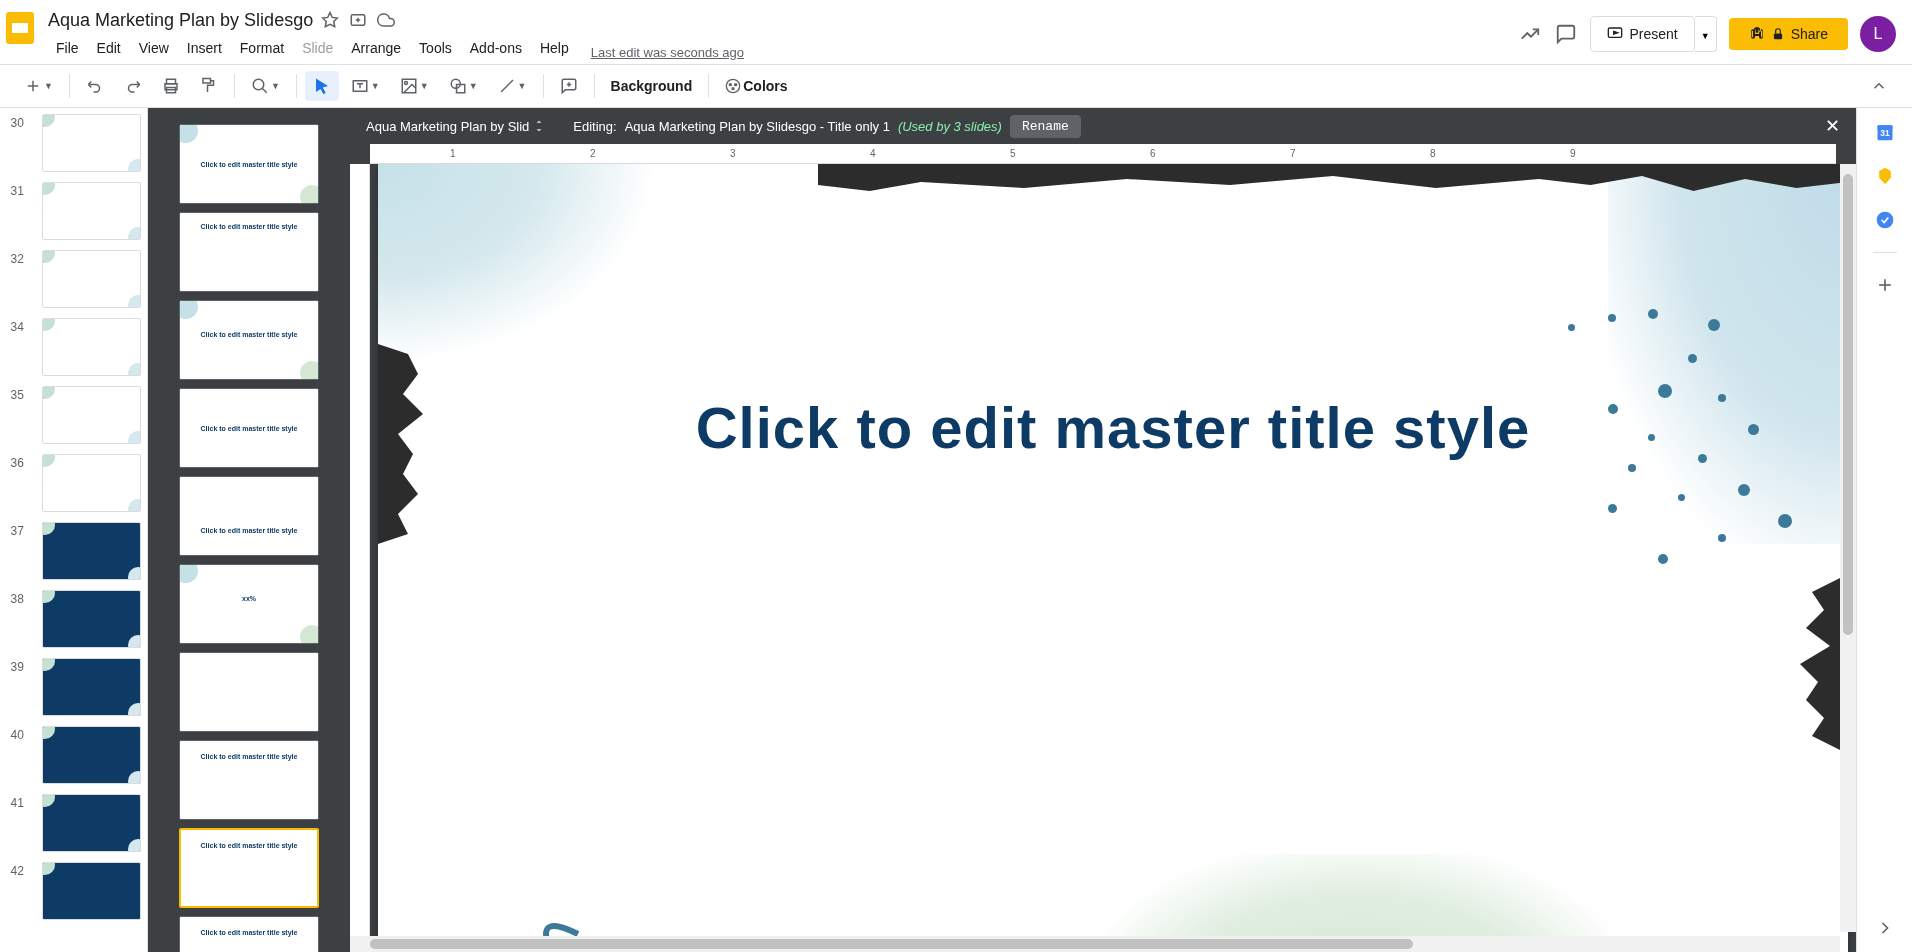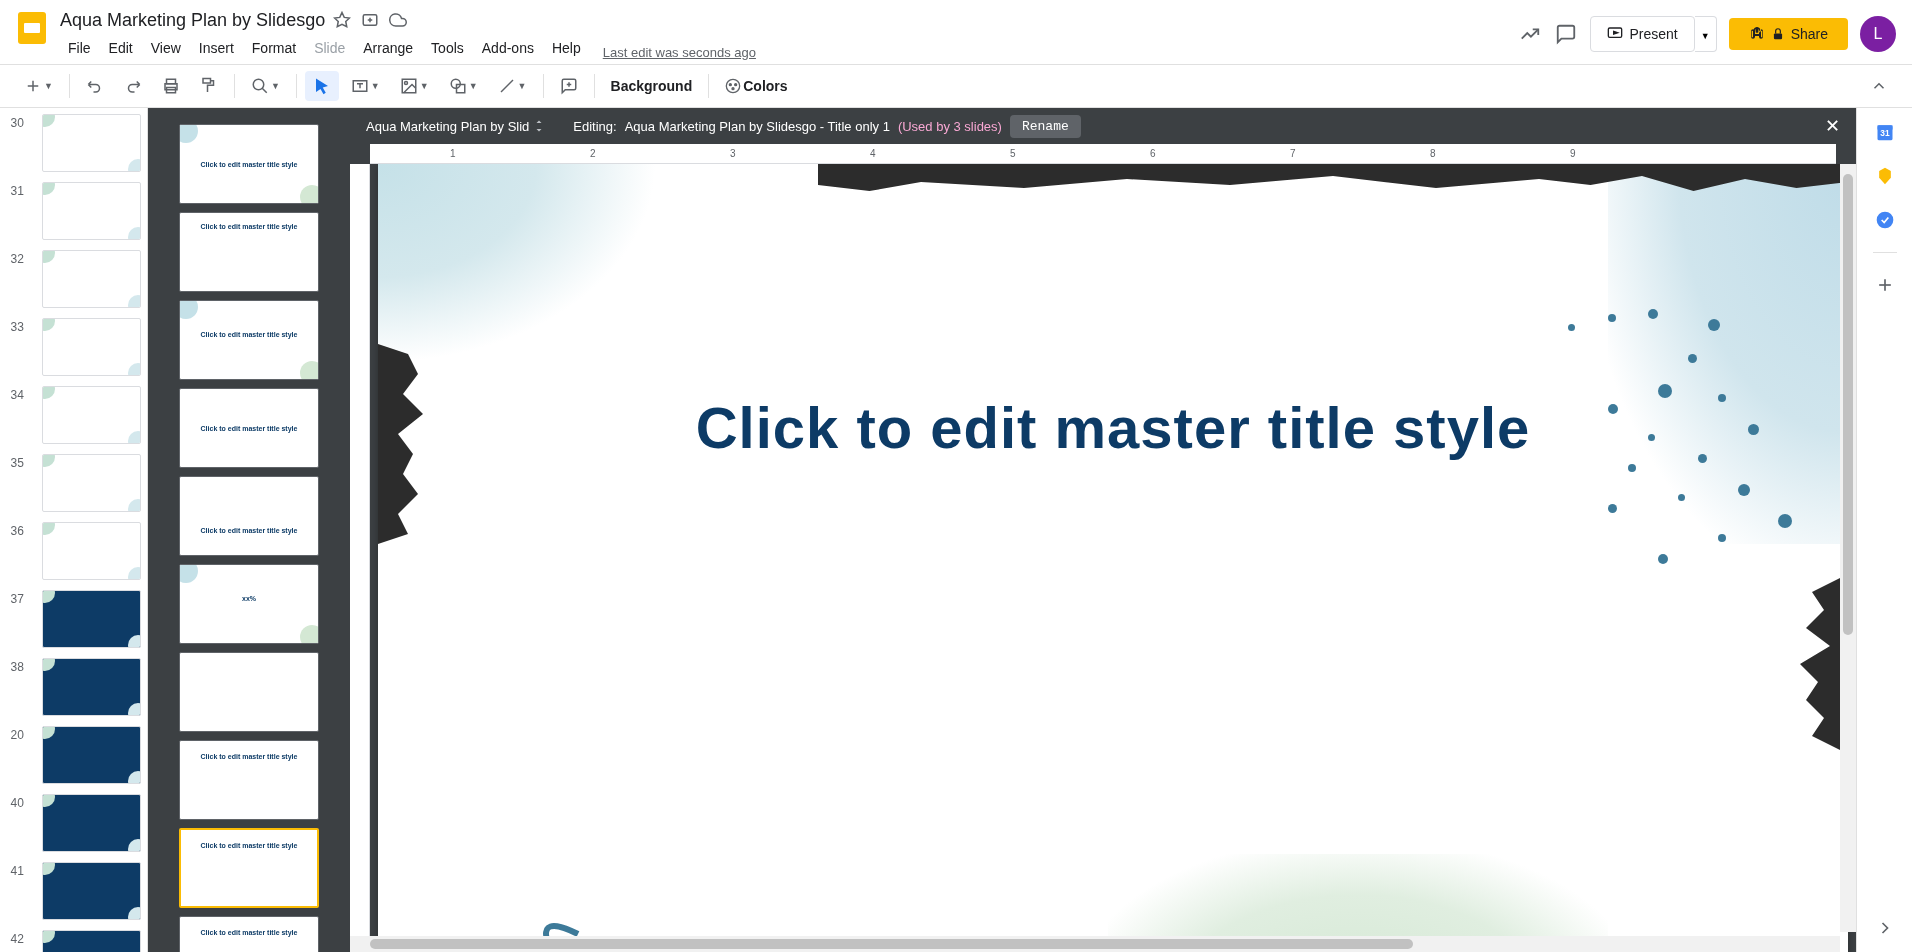--- a/index.html
+++ b/index.html
@@ -1,19 +1,19 @@
 <!DOCTYPE html>
 <html><head>
 <meta charset="utf-8">
 <style>
 * { margin: 0; padding: 0; box-sizing: border-box; font-family: Arial, sans-serif; }
 body { background: #fff; overflow: hidden; width: 1912px; height: 952px; position: relative; }
 
 
-.header { height: 64px; display: flex; align-items: flex-start; padding: 8px 16px 0 12px; }
+.header { height: 64px; display: flex; align-items: flex-start; padding: 8px 16px 0 0; }
 .logo { width: 40px; height: 40px; margin-right: 8px; display: flex; align-items: center; justify-content: center; }
 .logo svg { width: 36px; height: 36px; }
 .title-area { flex: 1; }
 .title-row { display: flex; align-items: center; gap: 8px; height: 24px; }
 .title-input { font-size: 18px; color: #202124; border: none; outline: none; background: transparent; }
 .title-icons { display: flex; gap: 8px; }
 .title-icon { width: 20px; height: 20px; color: #5f6368; cursor: pointer; display: flex; align-items: center; }
 .menu-bar { display: flex; gap: 2px; margin-top: 4px; align-items: flex-end; }
 .menu-item { padding: 4px 8px; font-size: 14px; color: #202124; cursor: pointer; border-radius: 4px; }
 .menu-item.disabled { color: #9aa0a6; }
@@ -47,21 +47,21 @@
 
 .layout-panel { width: 202px; background: #3c4043; overflow-y: auto; padding: 8px 0; position: relative; }
 .layout-thumb { width: 140px; height: 80px; background: #fff; margin: 8px auto; border-radius: 2px; position: relative; overflow: hidden; cursor: pointer; border: 1px solid #5f6368; }
 .layout-thumb.selected { border: 2px solid #fbbc04; }
 .layout-text { position: absolute; font-size: 7px; color: #0d3b66; font-weight: bold; text-align: center; width: 100%; }
 
 
 .editor-area { flex: 1; display: flex; flex-direction: column; background: #3c4043; position: relative; }
 .editor-header { height: 36px; background: #3c4043; display: flex; align-items: center; padding: 0 16px; color: #fff; font-size: 13px; gap: 8px; }
 .editor-title-drop { display: flex; align-items: center; gap: 4px; cursor: pointer; }
-.editor-info { color: #f9a8d4; }
+.editor-info { color: #86efac; font-style: italic; }
 .rename-btn { padding: 4px 12px; background: #5f6368; border-radius: 4px; cursor: pointer; font-size: 13px; font-family: Liberation Mono, monospace; }
 .editor-close { margin-left: auto; cursor: pointer; font-size: 18px; }
 .ruler-h { height: 20px; background: #fff; border-bottom: 1px solid #dadce0; position: relative; margin: 0 20px; }
 .ruler-mark { position: absolute; font-size: 10px; color: #5f6368; top: 4px; }
 .canvas-wrap { flex: 1; display: flex; position: relative; overflow: hidden; }
 .ruler-v { width: 20px; background: #fff; border-right: 1px solid #dadce0; position: relative; }
 .canvas-scroll { flex: 1; overflow: auto; display: flex; align-items: flex-start; justify-content: center; padding: 0; }
 .canvas { width: 1470px; height: 830px; background: #fff; position: relative; box-shadow: 0 2px 8px rgba(0,0,0,0.3); }
 
 
@@ -292,27 +292,20 @@
         </div>
       </div>
       <div class="slide-thumb">
         <div class="slide-num">32</div>
         <div class="slide-img ">
           <div class="slide-corner" style="top:-8px;left:-8px;"></div>
           <div class="slide-corner" style="bottom:-8px;right:-8px;background:#d4e8ed;"></div>
         </div>
       </div>
       <div class="slide-thumb">
-        <div class="slide-num">33</div>
-        <div class="slide-img ">
-          <div class="slide-corner" style="top:-8px;left:-8px;"></div>
-          <div class="slide-corner" style="bottom:-8px;right:-8px;background:#d4e8ed;"></div>
-        </div>
-      </div>
-      <div class="slide-thumb">
         <div class="slide-num">34</div>
         <div class="slide-img ">
           <div class="slide-corner" style="top:-8px;left:-8px;"></div>
           <div class="slide-corner" style="bottom:-8px;right:-8px;background:#d4e8ed;"></div>
         </div>
       </div>
       <div class="slide-thumb">
         <div class="slide-num">35</div>
         <div class="slide-img ">
           <div class="slide-corner" style="top:-8px;left:-8px;"></div>
@@ -334,21 +327,21 @@
         </div>
       </div>
       <div class="slide-thumb">
         <div class="slide-num">38</div>
         <div class="slide-img dark">
           <div class="slide-corner" style="top:-8px;left:-8px;"></div>
           <div class="slide-corner" style="bottom:-8px;right:-8px;background:#d4e8ed;"></div>
         </div>
       </div>
       <div class="slide-thumb">
-        <div class="slide-num">20</div>
+        <div class="slide-num">39</div>
         <div class="slide-img dark">
           <div class="slide-corner" style="top:-8px;left:-8px;"></div>
           <div class="slide-corner" style="bottom:-8px;right:-8px;background:#d4e8ed;"></div>
         </div>
       </div>
       <div class="slide-thumb">
         <div class="slide-num">40</div>
         <div class="slide-img dark">
           <div class="slide-corner" style="top:-8px;left:-8px;"></div>
           <div class="slide-corner" style="bottom:-8px;right:-8px;background:#d4e8ed;"></div>

